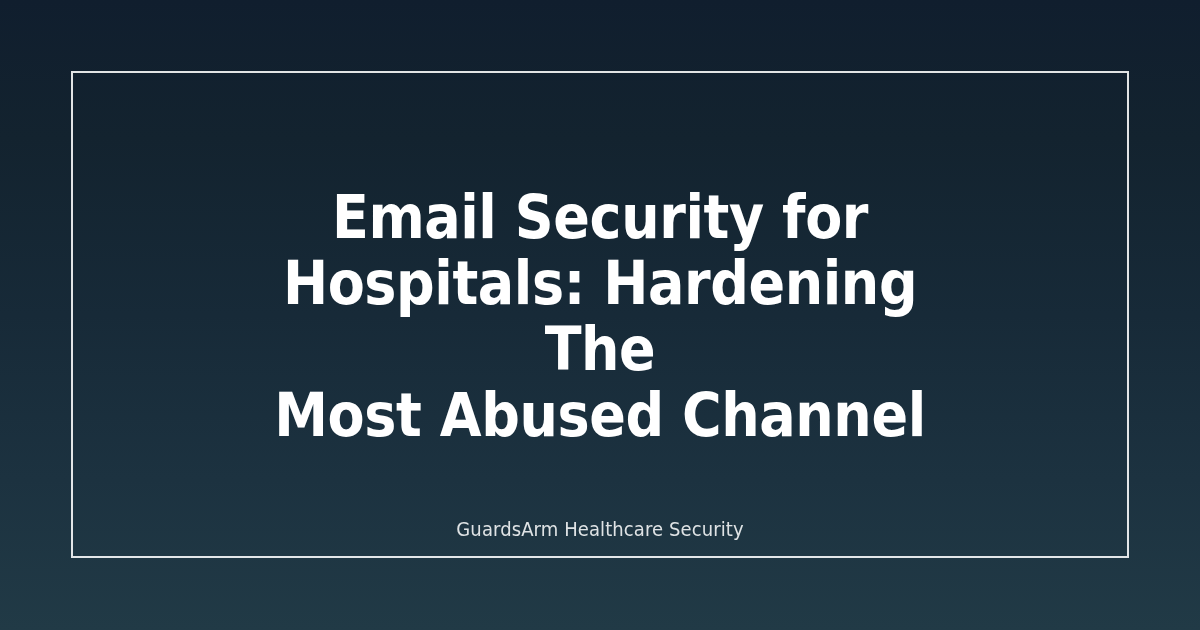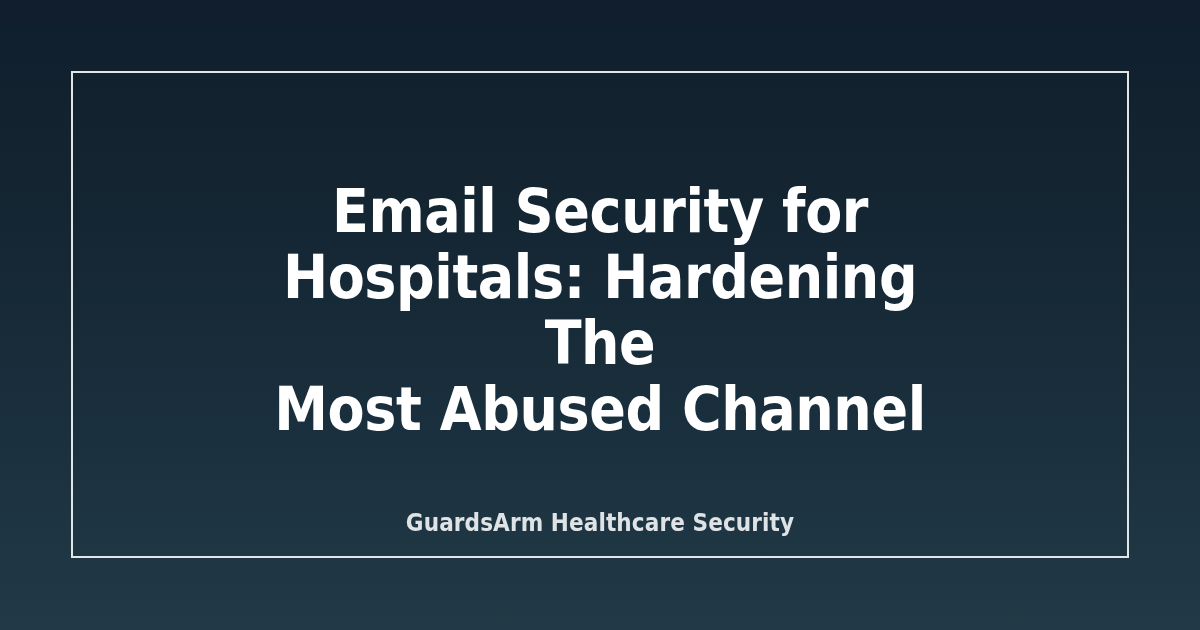--- a/index.html
+++ b/index.html
@@ -38,21 +38,21 @@
     height: 487px;
     box-sizing: border-box;
     border: 2px solid rgba(255, 255, 255, 0.88);
     pointer-events: none;
   }
 
   
   #card-content {
     position: absolute;
     left: 71px;
-    top: 65px;
+    top: 71px;
     width: 1058px;
     height: 487px;
     box-sizing: border-box;
     display: flex;
     flex-direction: column;
     align-items: center;
     justify-content: flex-start;
   }
 
   
@@ -77,22 +77,22 @@
     flex: 1 1 auto;
   }
 
   
   #card-subtitle {
     margin: 0;
     padding: 0;
     margin-bottom: 14px;
     font-family: "Liberation Sans Narrow", "DejaVu Sans Condensed",
                  "Liberation Sans", sans-serif;
-    font-size: 24px;
-    font-weight: 700;
+    font-size: 20px;
+    font-weight: 400;
     line-height: 30px;
     letter-spacing: 0.1px;
     color: #dfe3e5;
     text-align: center;
     white-space: nowrap;
   }
 </style>
 </head>
 <body>
 

